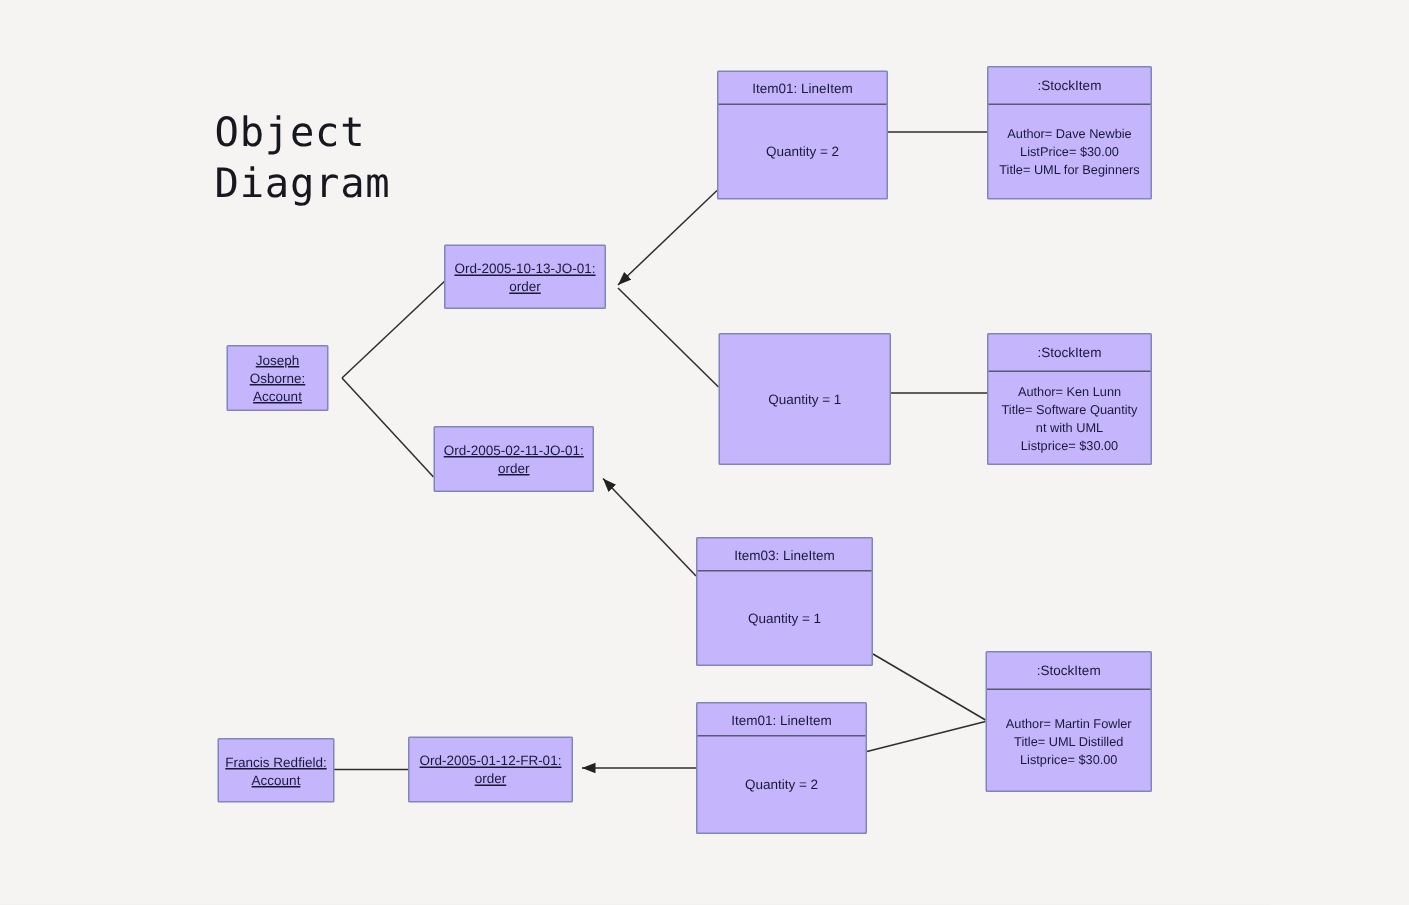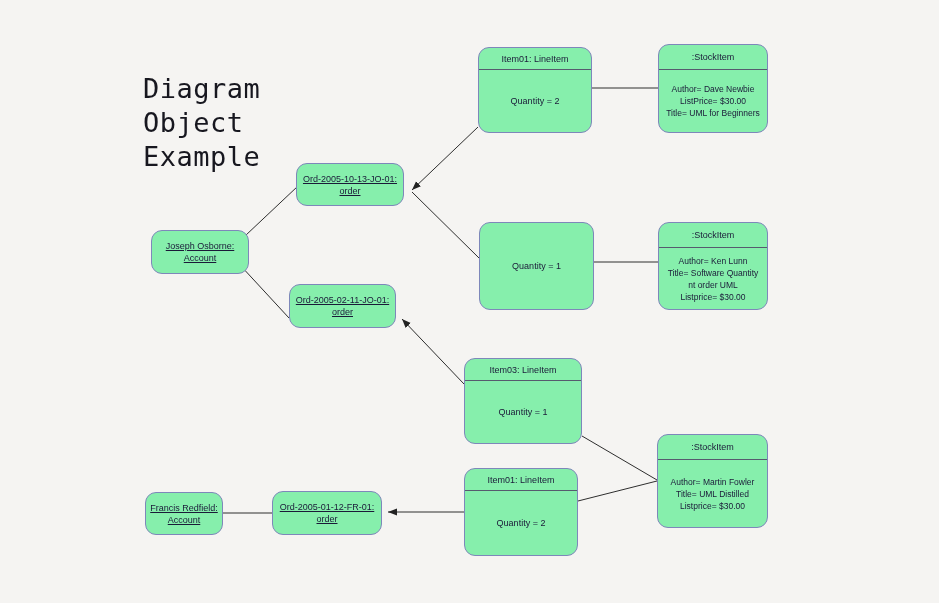--- a/index.html
+++ b/index.html
@@ -16,23 +16,23 @@
   .edges{position:absolute;left:0;top:0;z-index:0;}
   .edges line{stroke:#2e2e2e;stroke-width:1;}
   .title{
     position:absolute;left:143px;top:72px;z-index:1;
     font-family:"DejaVu Sans Mono", monospace;
     font-size:27px;line-height:34px;font-weight:500;
     color:#17171f;letter-spacing:.5px;
   }
   .node{
     position:absolute;z-index:1;
-    background:#86efac;
+    background:#c4b5fd;
     border:1px solid #7e87ba;
-    border-radius:11px;
+    border-radius:1px;
     box-sizing:border-box;
     color:#1a1a38;
   }
   .node.simple{
     display:flex;align-items:center;justify-content:center;
     font-size:9px;line-height:12px;
   }
   .lbl{width:100%;text-align:center;}
   .u{display:block;text-decoration:underline;}
   .node.comp{display:flex;flex-direction:column;}
@@ -69,26 +69,25 @@
     <line x1="592" y1="88" x2="658" y2="88"></line>
     <line x1="594" y1="262" x2="658" y2="262"></line>
     <line x1="464" y1="384" x2="402" y2="319" marker-end="url(#arrowhead)"></line>
     <line x1="582" y1="436" x2="657" y2="480"></line>
     <line x1="578" y1="501" x2="657" y2="481"></line>
     <line x1="464" y1="512" x2="388" y2="512" marker-end="url(#arrowhead)"></line>
     <line x1="222" y1="513" x2="272" y2="513"></line>
   </svg>
 
   <div class="title">
+    <div>Object</div>
     <div>Diagram</div>
-    <div>Object</div>
-    <div>Example</div>
   </div>
 
-  <div class="node simple" style="left:151px;top:230px;width:98px;height:44px">
+  <div class="node simple" style="left:151px;top:230px;width:68px;height:44px">
     <div class="lbl">
       <span class="u">Joseph Osborne:</span>
       <span class="u">Account</span>
     </div>
   </div>
 
   <div class="node simple" style="left:145px;top:492px;width:78px;height:43px">
     <div class="lbl">
       <span class="u">Francis Redfield:</span>
       <span class="u">Account</span>
@@ -150,21 +149,21 @@
       <span>ListPrice= $30.00</span>
       <span>Title= UML for Beginners</span>
     </div>
   </div>
 
   <div class="node comp stock" style="left:658px;top:222px;width:110px;height:88px">
     <div class="hdr">:StockItem</div>
     <div class="bod col">
       <span>Author= Ken Lunn</span>
       <span>Title= Software Quantity</span>
-      <span>nt order UML</span>
+      <span>nt with UML</span>
       <span>Listprice= $30.00</span>
     </div>
   </div>
 
   <div class="node comp stock" style="left:657px;top:434px;width:111px;height:94px">
     <div class="hdr">:StockItem</div>
     <div class="bod col">
       <span>Author= Martin Fowler</span>
       <span>Title= UML Distilled</span>
       <span>Listprice= $30.00</span>

